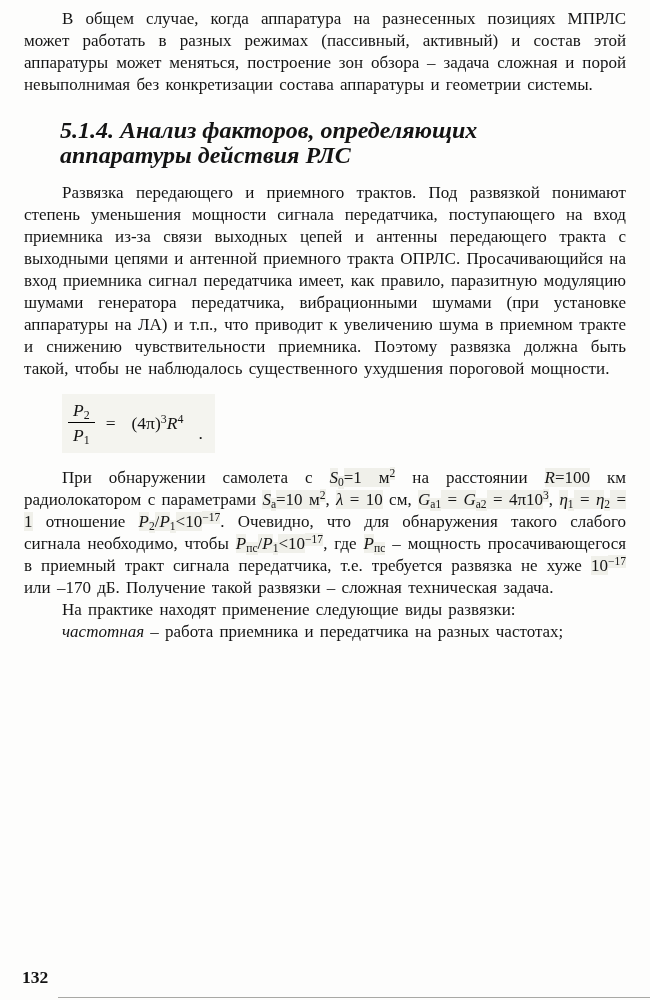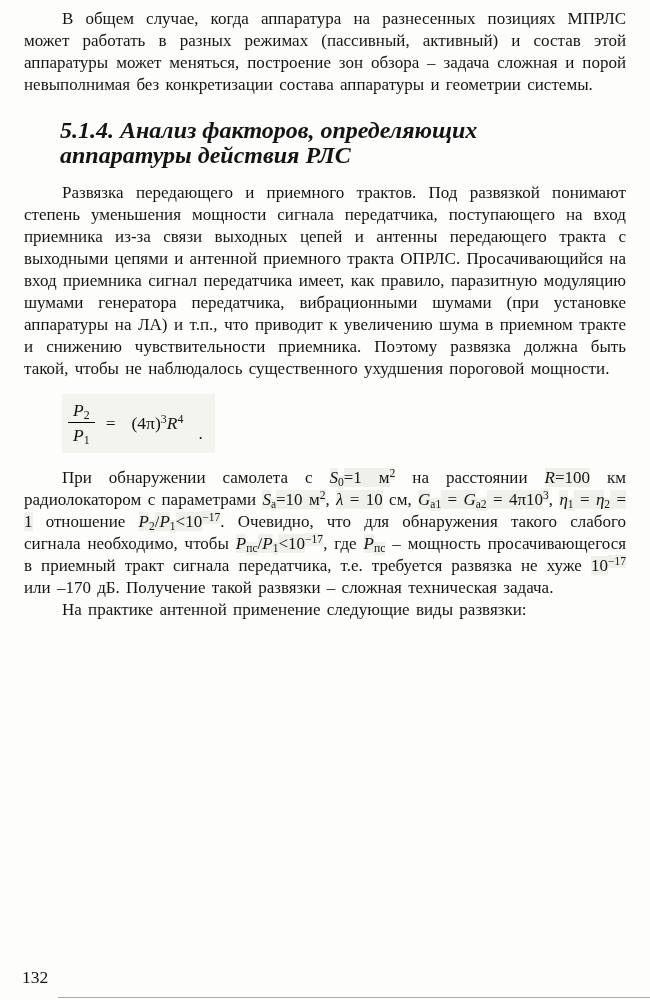--- a/index.html
+++ b/index.html
@@ -37,21 +37,21 @@
     padding:5px 12px 7px 6px;
     font-size:17.5px;
   }
   .frac{display:inline-flex;flex-direction:column;align-items:center;}
   .frac .num{display:block;border-bottom:1.4px solid #000;padding:0 5px 1px 5px;}
   .frac .den{display:block;padding:1px 5px 0 5px;}
   .eq{padding:0 1px;}
   .dot{align-self:flex-end;padding-bottom:2px;}
   .page-number{
     position:absolute;left:22px;bottom:12px;
-    font-weight:normal;font-size:17.5px;
+    font-weight:bold;font-size:17.5px;
   }
   .scan-line{
     position:absolute;left:58px;right:0;bottom:2px;
     height:1px;background:#a8a8a4;
   }
 </style>
 </head>
 <body>
 
 <div class="page">
@@ -74,22 +74,23 @@
     </span>
     <span class="eq">=</span>
     <span class="frac">
       <span class="den"><span>(4π)</span><span class="sp">3</span><span class="i">R</span><span class="sp">4</span></span>
     </span>
     <span class="dot">.</span>
   </div>
 
   <p class="indent"><span>При обнаружении самолета с </span><span class="i m">S</span><span class="sb m">0</span><span class="m">=1 м</span><span class="sp m">2</span><span> на расстоянии </span><span class="i m">R</span><span class="m">=100</span><span> км радиолокатором с параметрами </span><span class="i m">S</span><span class="sb m">а</span><span class="m">=10 м</span><span class="sp m">2</span><span>, </span><span class="i m">λ</span><span class="m"> = 10</span><span> см, </span><span class="i m">G</span><span class="sb m">а1</span><span class="m"> = </span><span class="i m">G</span><span class="sb m">а2</span><span class="m"> = 4π10</span><span class="sp m">3</span><span>, </span><span class="i m">η</span><span class="sb m">1</span><span class="m"> = </span><span class="i m">η</span><span class="sb m">2</span><span class="m"> = 1</span><span> отношение </span><span class="i m">P</span><span class="sb m">2</span><span class="m">/</span><span class="i m">P</span><span class="sb m">1</span><span class="m">&lt;10</span><span class="sp m">−17</span><span>. Очевидно, что для обнаружения такого слабого сигнала необходимо, чтобы </span><span class="i m">P</span><span class="sb m">пс</span><span class="m">/</span><span class="i m">P</span><span class="sb m">1</span><span class="m">&lt;10</span><span class="sp m">−17</span><span>, где </span><span class="i m">P</span><span class="sb m">пс</span><span> – мощность просачивающегося в приемный тракт сигнала передатчика, т.е. требуется развязка не хуже </span><span class="m">10</span><span class="sp m">−17</span><span> или –170 дБ. Получение такой развязки – сложная техническая задача.</span></p>
 
-  <p class="indent">На практике антенной применение следующие виды развязки:</p>
+  <p class="indent">На практике находят применение следующие виды развязки:</p>
 
 
+  <p class="indent"><span class="i">частотная</span><span> – работа приемника и передатчика на разных частотах;</span></p>
 
 
   <div class="page-number">132</div>
 
   <div class="scan-line"></div>
 
 </div>
 
 </body></html>

